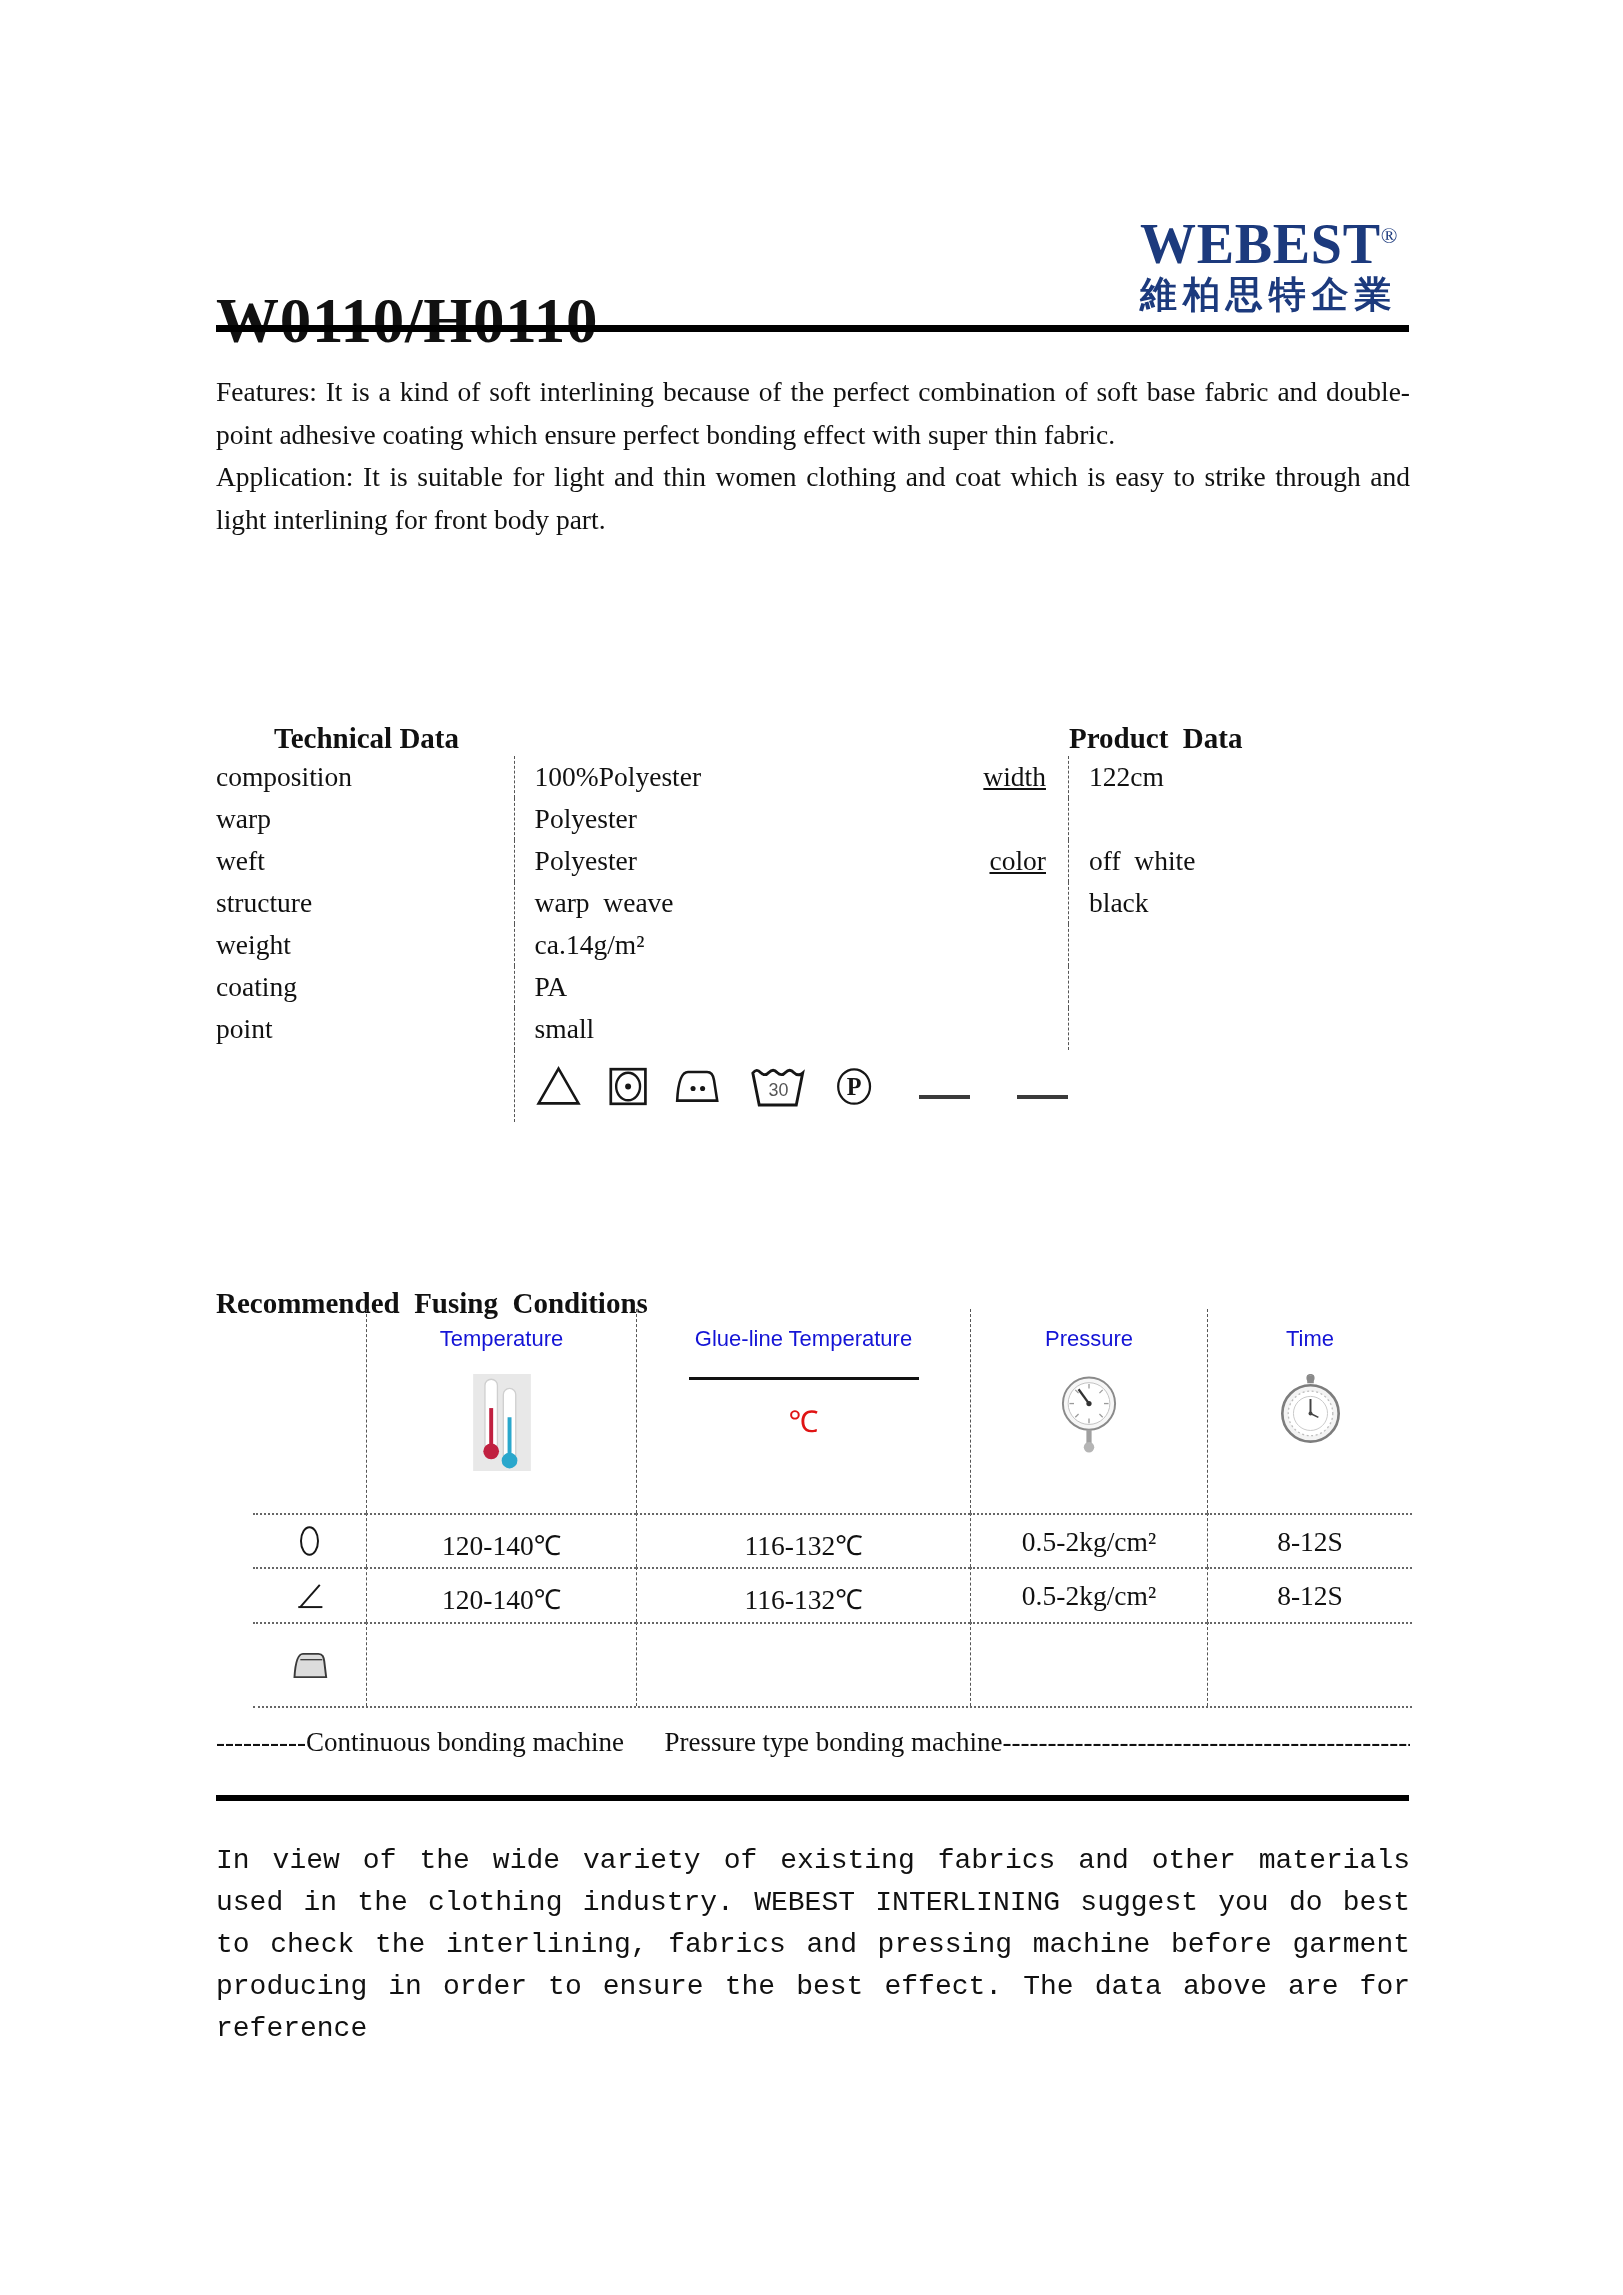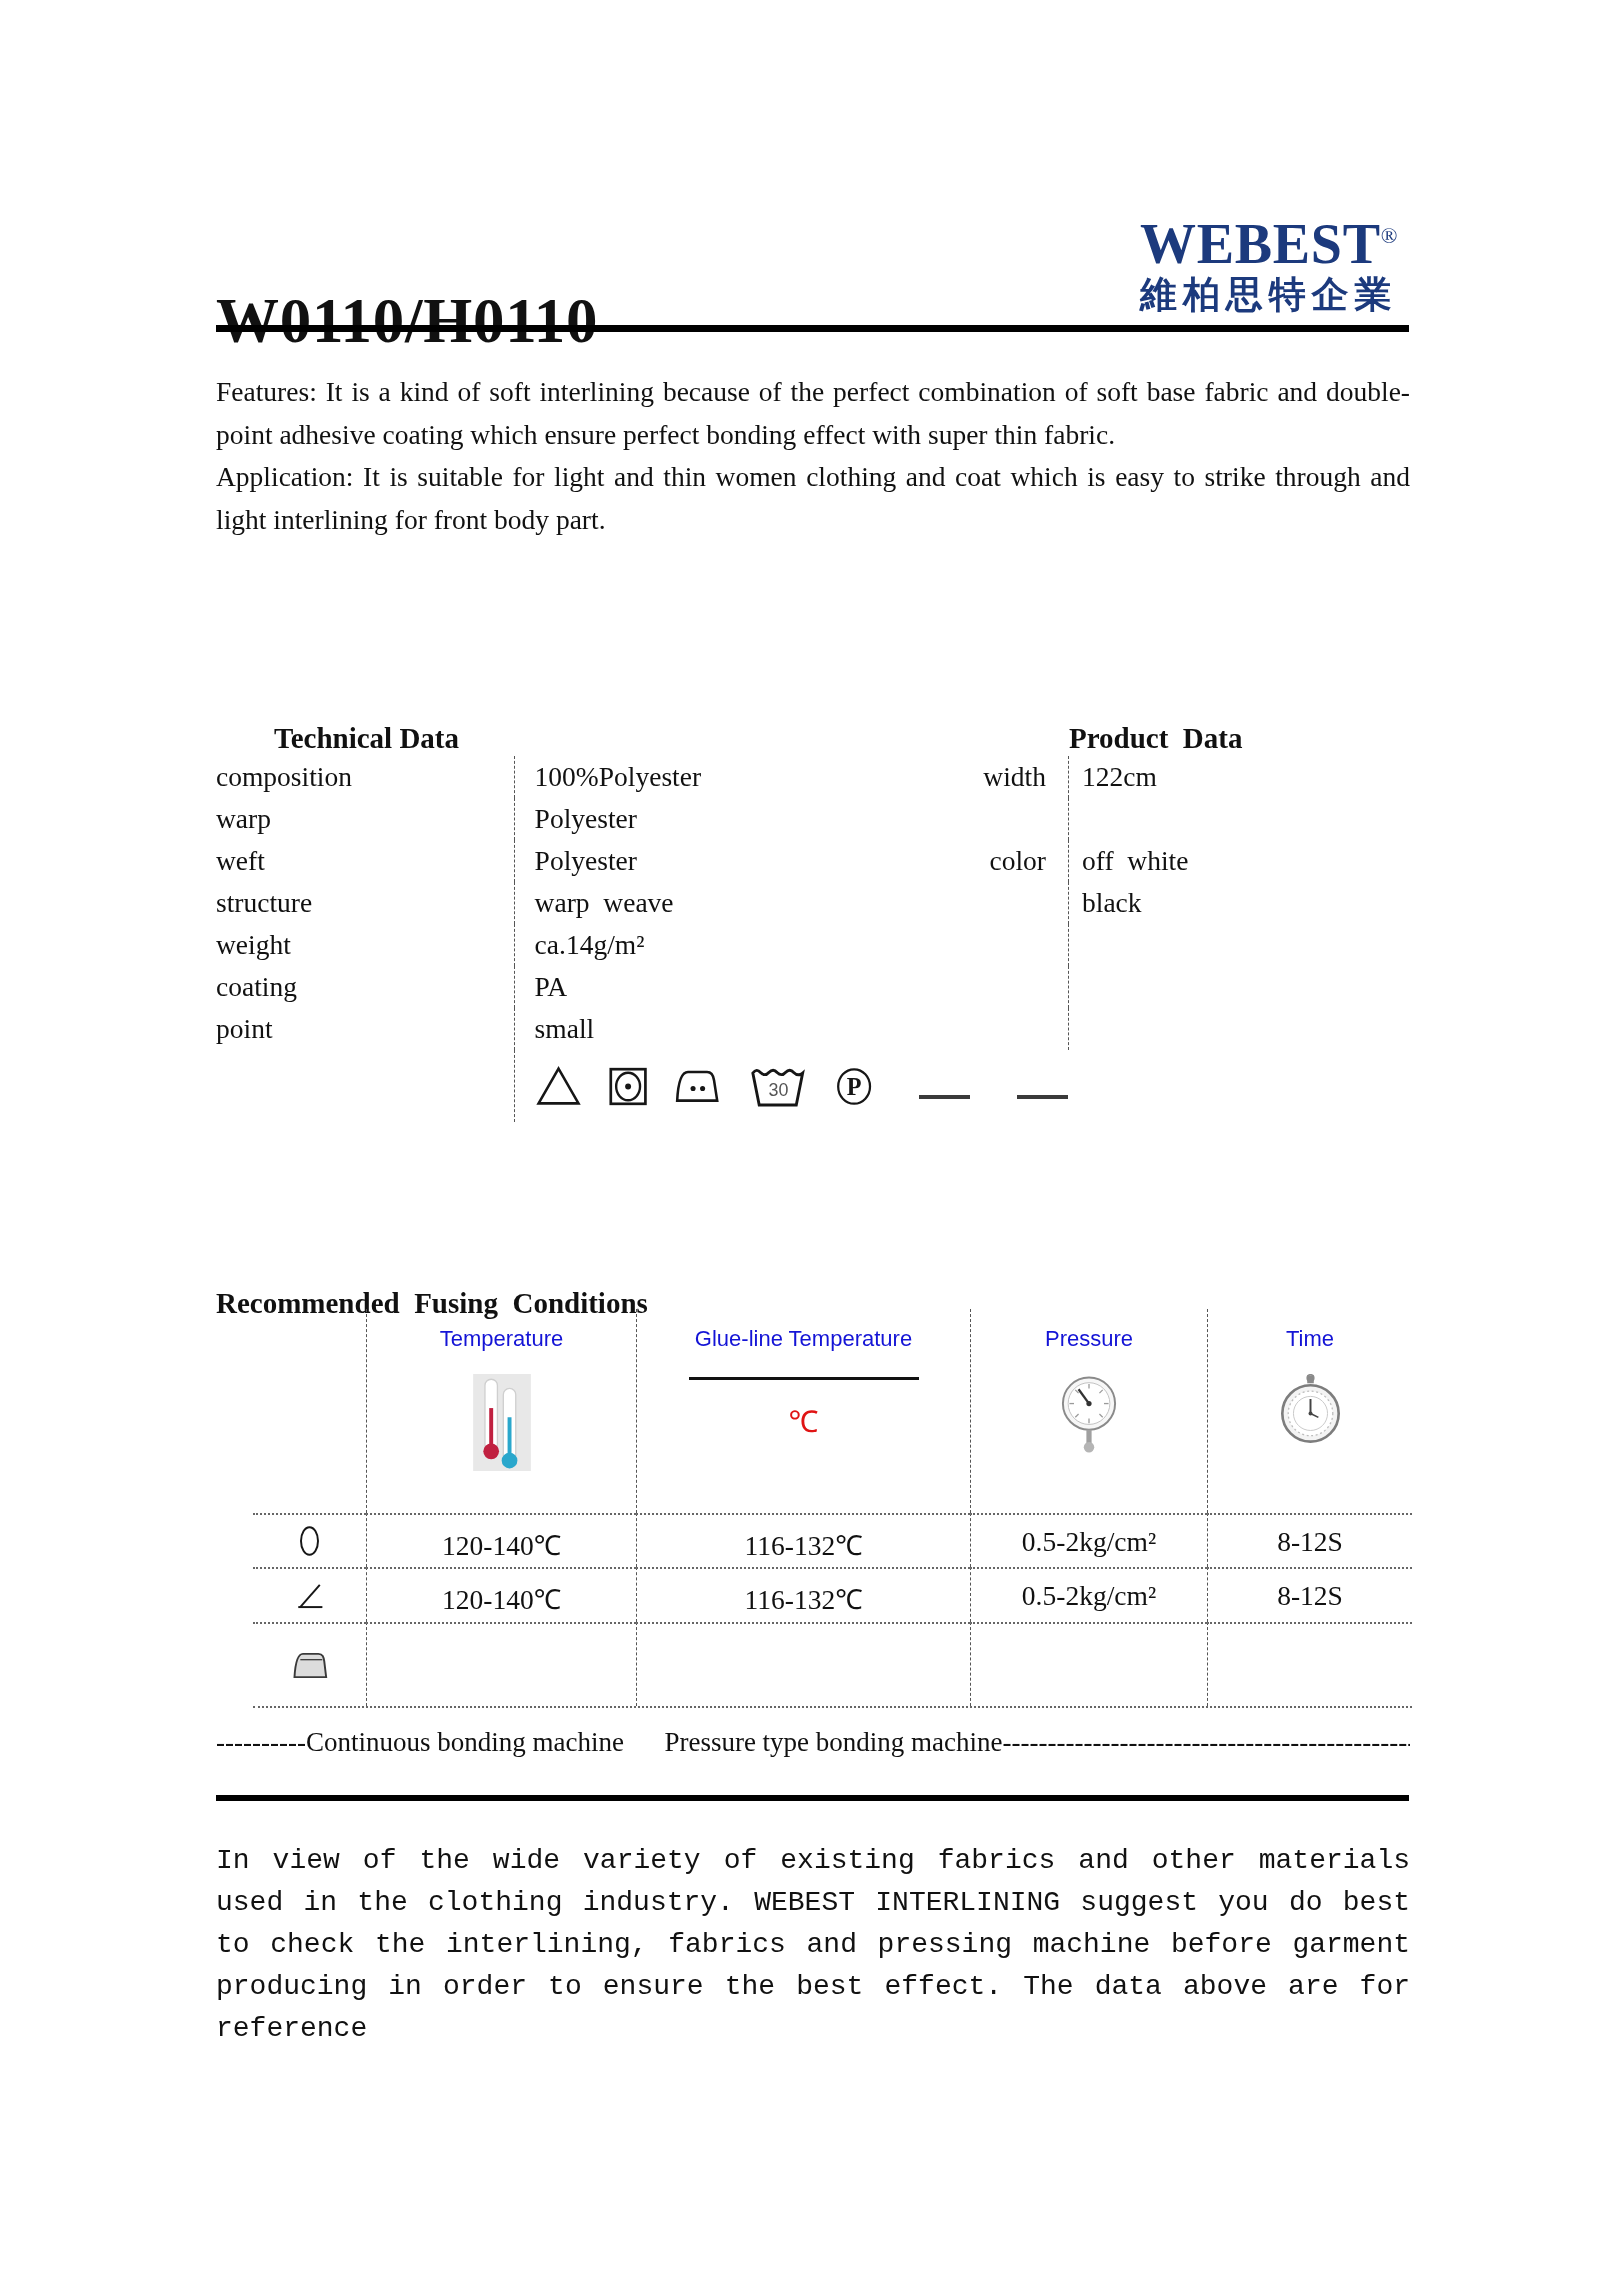--- a/index.html
+++ b/index.html
@@ -29,22 +29,22 @@
   .tech-h{left:274px;top:695px;}
   .prod-h{left:1069px;top:695px;}
   .fuse-h{left:216px;top:1260px;}
 
   
   .tech-grid{left:216px;top:756px;display:grid;
              grid-template-columns:298px 554px 340px;
              grid-auto-rows:42px;font-size:27.5px;}
   .tg-cell{display:flex;align-items:center;}
   .tg-val{border-left:1.3px dashed #555;padding-left:19.6px;justify-content:space-between;}
-  .tg-right{border-left:1.3px dashed #555;padding-left:13px;}
-  .tg-sidelabel{padding-right:22px;}
+  .tg-right{border-left:1.3px dashed #555;padding-left:20px;}
+  .tg-sidelabel{padding-right:22px;text-decoration:underline;}
   .tg-icons{grid-column:2;border-left:1.3px dashed #555;height:72px;
             display:flex;align-items:center;gap:27.5px;padding-left:21px;}
   .careline{width:52px;height:3.9px;background:#3a3a3a;margin-top:22px;}
 
   
   .fusing{left:253px;top:1309px;display:grid;
           grid-template-columns:113px 270px 334px 237px 205px;
           grid-template-rows:204px 54px 55px 84px;
           border-bottom:2px dotted #666;font-size:27.5px;}
   .fc{display:flex;align-items:flex-start;justify-content:center;padding-top:10.5px;}

